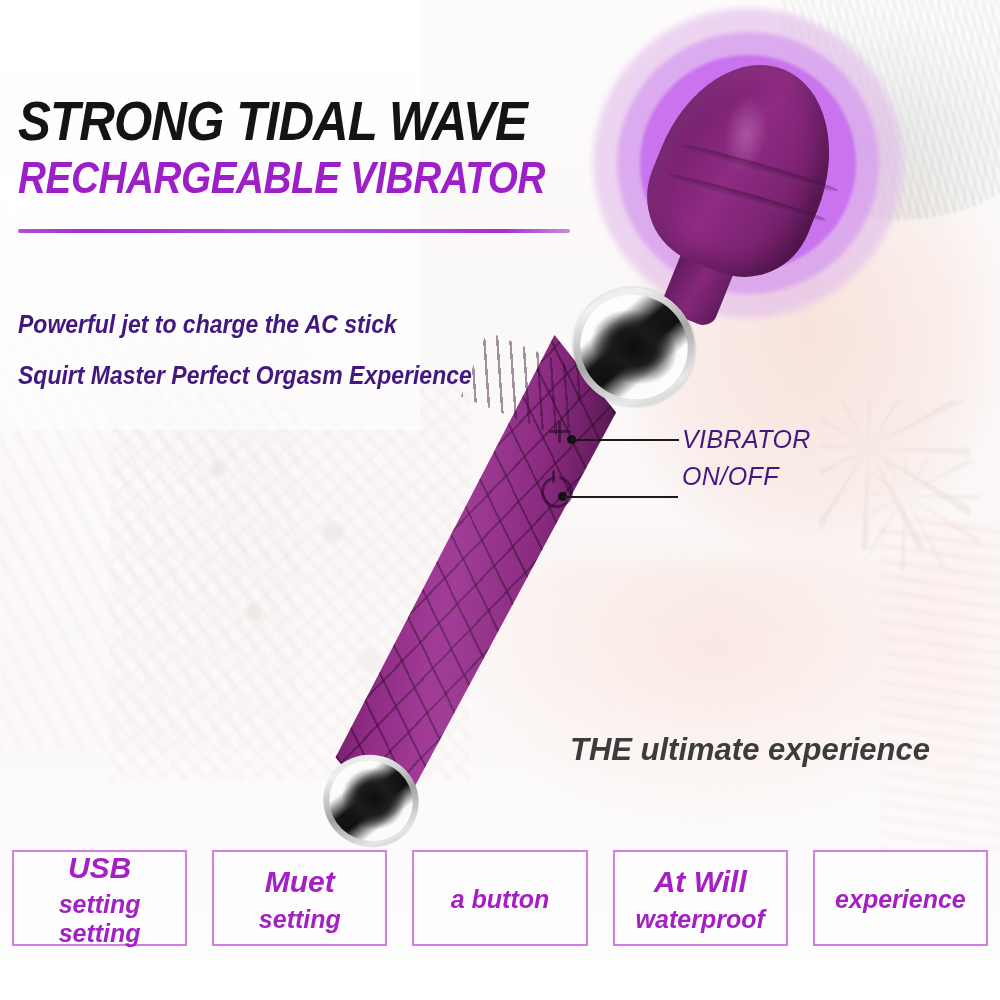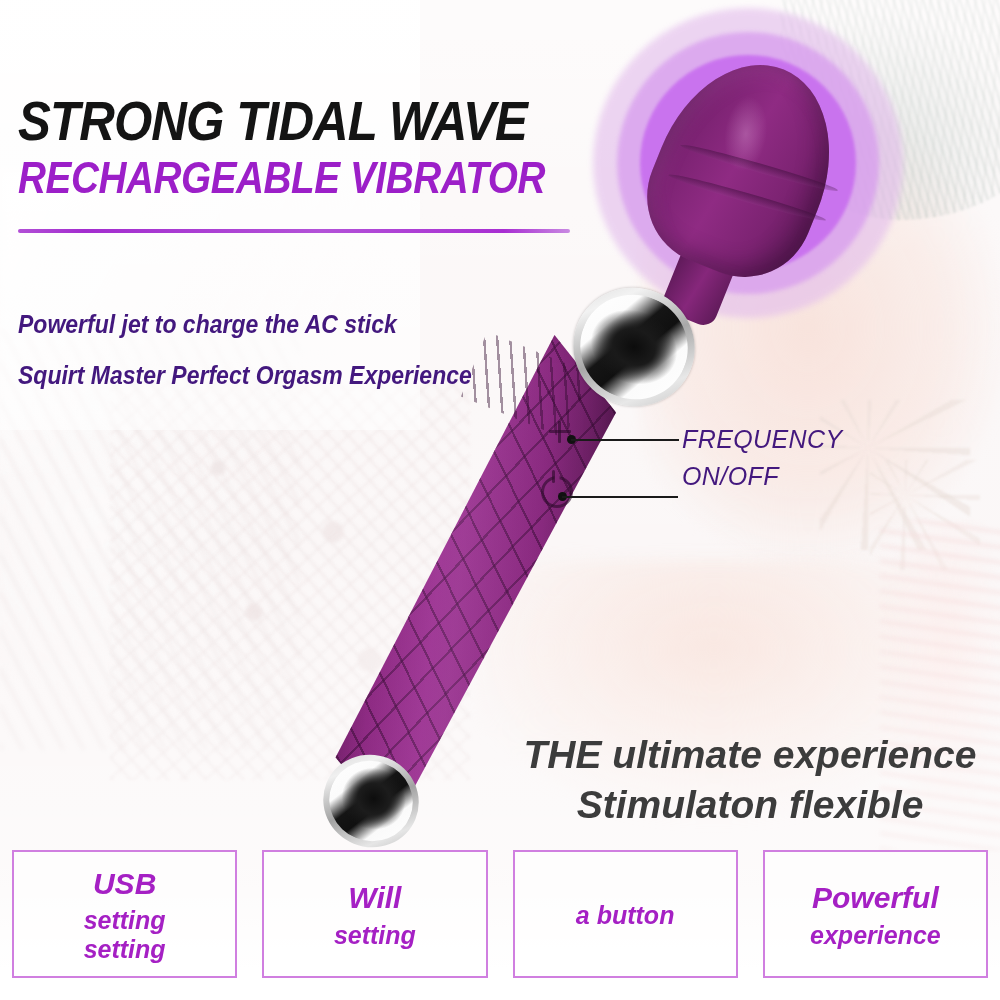--- a/index.html
+++ b/index.html
@@ -234,29 +234,29 @@
   .lead{position:absolute;height:1.6px;background:#1a1a1a;}
   .lead-freq{left:571px;top:439px;width:108px;}
   .lead-onoff{left:562px;top:496px;width:116px;}
   .dot{position:absolute;width:9px;height:9px;border-radius:50%;background:#111;}
   .dot-freq{left:567px;top:435px;}
   .dot-onoff{left:558px;top:492px;}
 
   
   .tagline{
     position:absolute;left:520px;top:730px;width:460px;text-align:center;
-    font-size:39px;font-weight:bold;color:#3c3c3c;line-height:1.28;
+    font-size:31px;font-weight:bold;color:#3c3c3c;line-height:1.28;
     font-family:"Liberation Sans",sans-serif;
   }
 
   
   .features{position:absolute;left:12px;top:850px;width:976px;display:flex;gap:25px;}
   .feature{
     flex:1;border:2px solid #d07fe0;background:rgba(255,255,255,.55);
-    height:128px;display:flex;flex-direction:column;align-items:center;
+    height:96px;display:flex;flex-direction:column;align-items:center;
     justify-content:center;padding-top:2px;box-sizing:border-box;
   }
   .f-title{font-size:30px;font-weight:bold;color:#a520c4;line-height:1.12;margin-bottom:6px;white-space:nowrap;}
   .f-sub{font-size:25px;font-weight:bold;color:#a520c4;line-height:1.14;text-align:center;white-space:nowrap;}
 </style>
 </head>
 <body>
 
 <div id="stage">
 
@@ -312,43 +312,45 @@
 
   <div class="headline">STRONG TIDAL WAVE</div>
   <div class="subhead">RECHARGEABLE VIBRATOR</div>
   <div class="rule"></div>
 
   <div class="sub-line l1">Powerful jet to charge the AC stick</div>
   <div class="sub-line l2">Squirt Master Perfect Orgasm Experience</div>
 
   <div class="dot dot-freq"></div>
   <div class="lead lead-freq"></div>
-  <div class="callout-label cl-freq">FREQUENCY</div>
+  <div class="callout-label cl-freq">VIBRATOR</div>
 
   <div class="dot dot-onoff"></div>
   <div class="lead lead-onoff"></div>
   <div class="callout-label cl-onoff">ON/OFF</div>
 
   <div class="tagline">
     <div>THE ultimate experience</div>
-    <div>Stimulaton flexible</div>
   </div>
 
   <div class="features">
     <div class="feature">
       <div class="f-title">USB</div>
       <div class="f-sub">setting</div>
       <div class="f-sub">setting</div>
     </div>
     <div class="feature">
-      <div class="f-title">Will</div>
+      <div class="f-title">Muet</div>
       <div class="f-sub">setting</div>
     </div>
     <div class="feature">
       <div class="f-sub">a button</div>
     </div>
     <div class="feature">
-      <div class="f-title">Powerful</div>
+      <div class="f-title">At Will</div>
+      <div class="f-sub">waterproof</div>
+    </div>
+    <div class="feature">
       <div class="f-sub">experience</div>
     </div>
   </div>
 
 </div>
 
 </body></html>

